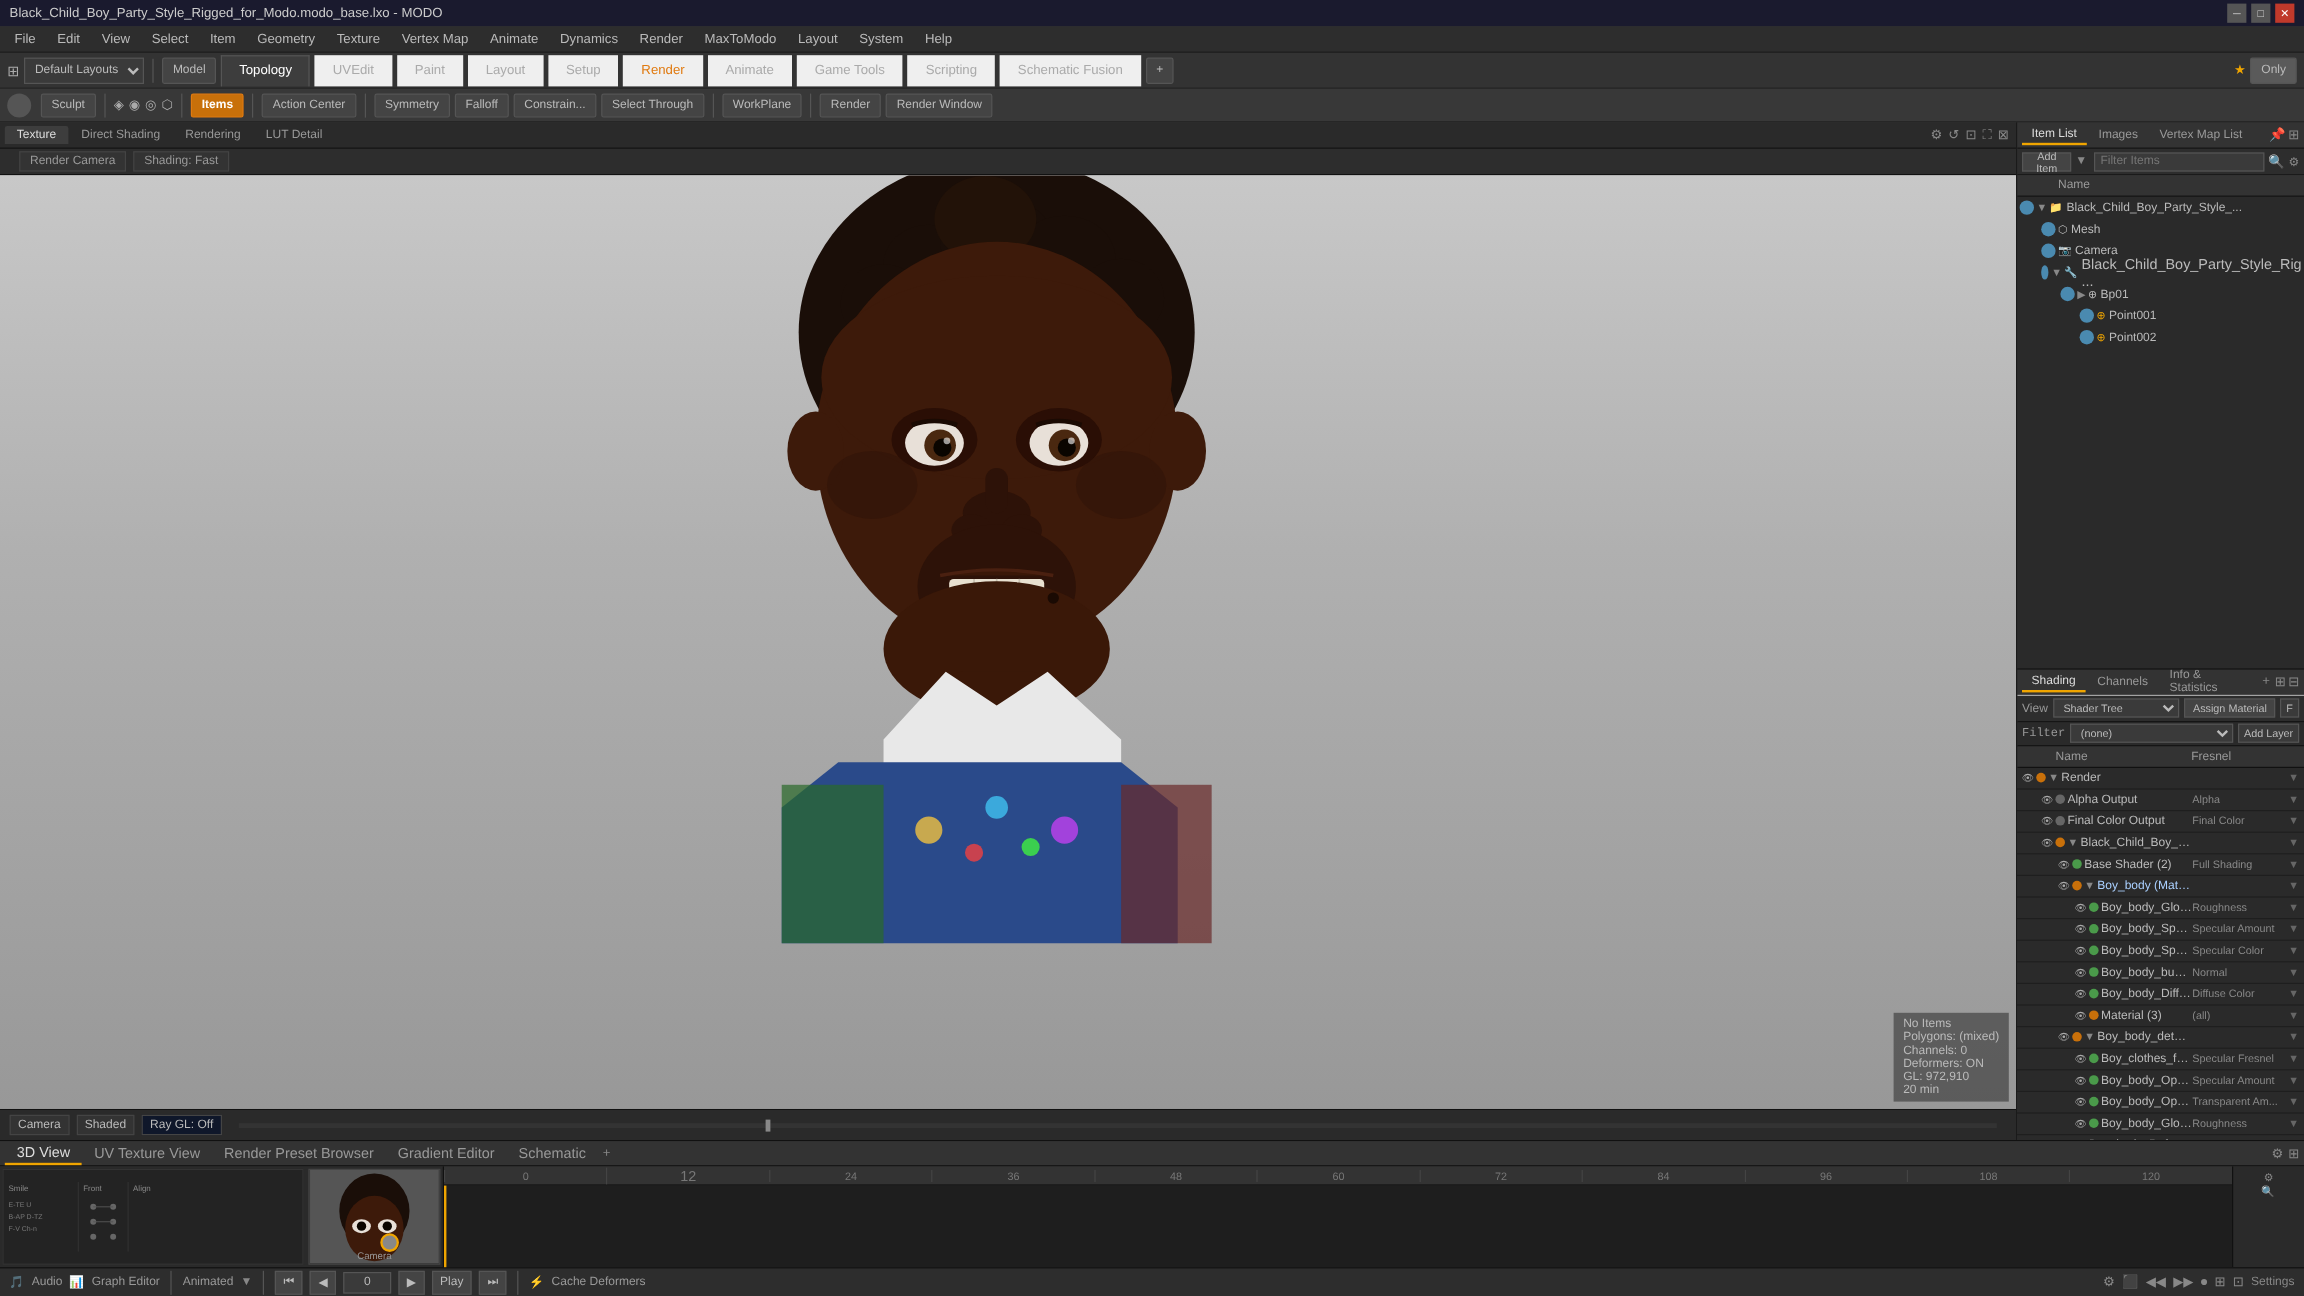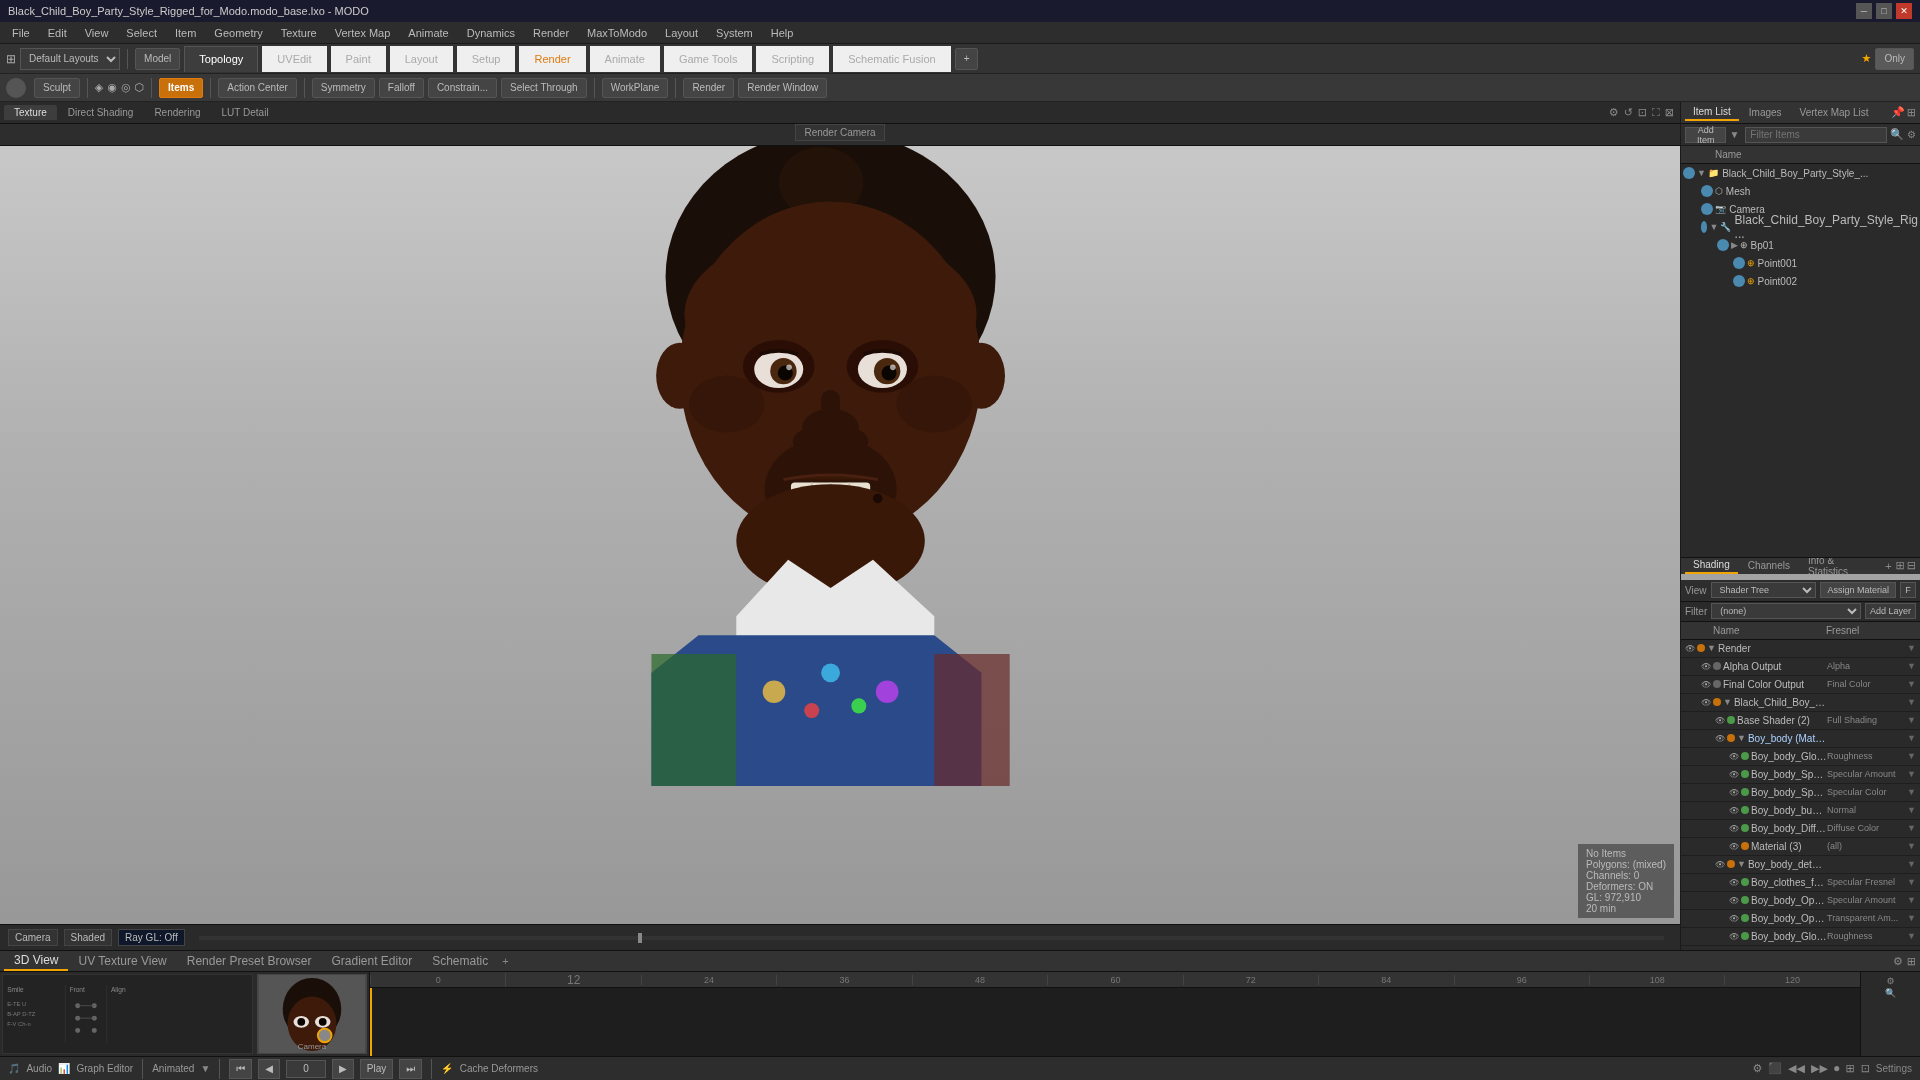--- a/index.html
+++ b/index.html
@@ -159,21 +159,21 @@
       <span class="vp-tab">Direct Shading</span>
       <span class="vp-tab">Rendering</span>
       <span class="vp-tab">LUT Detail</span>
       <div style="flex:1"></div>
       <span style="color:#888; cursor:pointer; margin:0 2px;">⚙</span>
       <span style="color:#888; cursor:pointer; margin:0 2px;">↺</span>
       <span style="color:#888; cursor:pointer; margin:0 2px;">⊡</span>
       <span style="color:#888; cursor:pointer; margin:0 2px;">⛶</span>
       <span style="color:#888; cursor:pointer; margin:0 2px;">⊠</span>
     </div>
-    <div style="height:22px; background:#2d2d2d; display:flex; align-items:center; padding:0 4px; border-bottom:1px solid #111; gap:6px;flex-direction:column;">
+    <div style="height:22px; background:#2d2d2d; display:flex; align-items:center; padding:0 16px; border-bottom:1px solid #111; gap:6px;">
       <span style="font-size:10px; color:#999; background:#333; padding:2px 8px; border:1px solid #444; cursor:pointer;">Render Camera</span>
       <span style="font-size:10px; color:#999; background:#333; padding:2px 8px; border:1px solid #444; cursor:pointer;">Shading: Fast</span>
     </div>
 
     <div id="viewport-canvas" style="flex:1; position:relative; background:#aaa; overflow:hidden;">
 
       <div style="width:100%; height:100%; background: linear-gradient(180deg, #c8c8c8 0%, #b0b0b0 40%, #989898 100%); position:relative; overflow:hidden;">
 
         <svg viewBox="0 0 700 700" style="position:absolute; left:50%; top:-30px; transform:translateX(-50%); width:660px; height:680px;" xmlns="http://www.w3.org/2000/svg">
 
@@ -331,41 +331,41 @@
         <span style="font-size:10px;">Point001</span>
       </div>
       <div class="tree-item" style="padding-left:52px;">
         <span class="vis-dot blue"></span>
         <span style="font-size:9px; margin-right:3px; color:#f0a500;">⊕</span>
         <span style="font-size:10px;">Point002</span>
       </div>
     </div>
 
     <div style="flex:1; display:flex; flex-direction:column; overflow:hidden; border-top:1px solid #111;">
-      <div style="height:22px; background:#333; display:flex; align-items:center; padding:0 4px; border-bottom:6px solid #a3a3a3; gap:2px;">
+      <div style="height:22px; background:#333; display:flex; align-items:center; padding:0 4px; border-bottom:1px solid #a3a3a3; gap:2px;">
         <span class="sh-tab active">Shading</span>
         <span class="sh-tab">Channels</span>
         <span class="sh-tab">Info &amp; Statistics</span>
         <span style="color:#888; margin-left:4px; cursor:pointer;">+</span>
         <div style="flex:1"></div>
         <span style="color:#888; cursor:pointer;">⊞</span>
         <span style="color:#888; cursor:pointer;">⊟</span>
       </div>
 
       <div style="height:22px; display:flex; align-items:center; padding:0 4px; gap:4px; background:#2d2d2d; border-bottom:1px solid #111;">
         <span style="font-size:10px; color:#999;">View</span>
         <select style="background:#3a3a3a; border:1px solid #555; color:#bbb; font-size:9px; padding:1px 4px; height:16px; flex:1;">
           <option>Shader Tree</option>
         </select>
         <button style="background:#444; border:1px solid #555; color:#bbb; font-size:9px; padding:1px 6px; cursor:pointer; height:16px;">Assign Material</button>
         <button style="background:#3a3a3a; border:1px solid #555; color:#bbb; font-size:9px; padding:1px 4px; cursor:pointer; height:16px; width:16px;">F</button>
       </div>
 
       <div style="height:20px; background:#2a2a2a; display:flex; align-items:center; padding:0 4px; gap:4px; border-bottom:1px solid #111;">
-        <span style="font-size:10px; color:#999;">Filter</span>
+        <span style="font-size:10px; color:#999;font-family:Liberation Mono, monospace;">Filter</span>
         <select style="background:#3a3a3a; border:1px solid #555; color:#bbb; font-size:9px; padding:1px 4px; height:16px; flex:1;">
           <option>(none)</option>
         </select>
         <button style="background:#3a3a3a; border:1px solid #555; color:#bbb; font-size:9px; padding:1px 4px; cursor:pointer; height:16px;">Add Layer</button>
       </div>
 
       <div style="height:18px; background:#333; display:flex; align-items:center; padding:0 4px; border-bottom:1px solid #111; font-size:10px; color:#999;">
         <span style="width:28px;"></span>
         <span style="flex:1;">Name</span>
         <span style="width:90px;">Fresnel</span>

